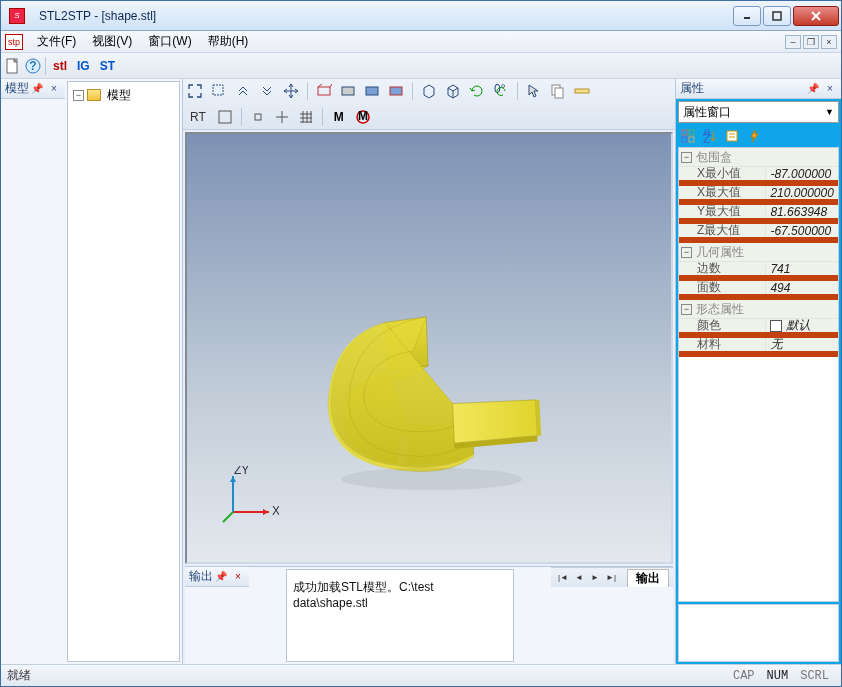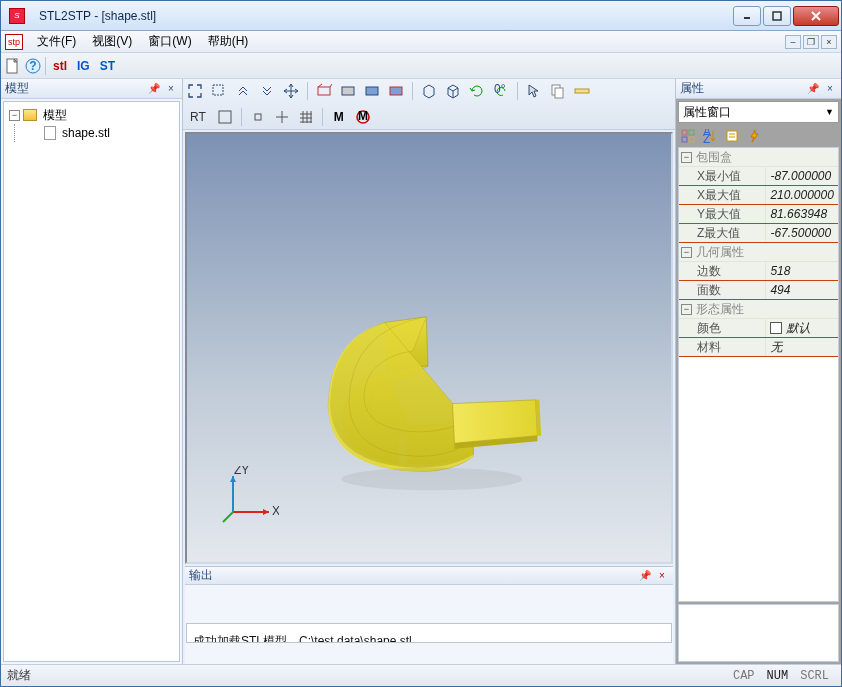--- a/index.html
+++ b/index.html
@@ -25,21 +25,21 @@
 .toolbar .tb-icon { width:16px; height:16px; display:inline-flex; align-items:center; justify-content:center; }
 .fmt-label { font-weight: bold; padding: 0 3px; }
 .fmt-stl { color: #b00; }
 .fmt-ig { color: #05c; }
 .fmt-st { color: #05c; }
 
 
 .workspace { flex: 1; display: flex; min-height: 0; background:#e8eefb; }
 
 
-.left-panel { width: 182px; display:flex; flex-direction:column; border-right:1px solid #b8c6d9; background:#f2f6fc; }
+.left-panel { width: 182px; display:flex; border-right:1px solid #b8c6d9; background:#f2f6fc; }
 .panel-header { height: 20px; background: linear-gradient(to bottom,#f5f8fd,#dfe8f4); border-bottom:1px solid #c0cede; display:flex; align-items:center; padding: 0 4px; color:#2b4a7a; }
 .panel-header .phspace { flex:1; }
 .panel-header .pin, .panel-header .xbtn { width:14px; height:14px; display:inline-flex; align-items:center; justify-content:center; margin-left:2px; font-size:10px; color:#35507a; }
 .tree { flex:1; background:#fff; border:1px solid #b8c6d9; margin:2px; overflow:auto; padding:4px 2px; }
 .tree-row { display:flex; align-items:center; height:18px; white-space:nowrap; }
 .tree-toggle { width:11px; height:11px; border:1px solid #888; display:inline-flex; align-items:center; justify-content:center; font-size:9px; line-height:9px; margin: 0 3px; color:#444; }
 .tree-indent { display:inline-block; width: 22px; border-left:1px dotted #999; height:100%; margin-left:8px; margin-right:0; }
 .tree-folder-icon { width:14px; height:12px; background: linear-gradient(#ffe68a,#f1c23c); border:1px solid #b8902b; margin-right:4px; }
 .tree-file-icon { width:12px; height:14px; background:#fff; border:1px solid #999; margin-right:4px; margin-left:8px; }
 .tree-label { padding:0 2px; }
@@ -48,37 +48,37 @@
 
 .center { flex:1; display:flex; flex-direction:column; min-width:0; }
 .center-toolbars { background: linear-gradient(#eef3fa,#dde6f1); border-bottom:1px solid #c0cede; padding:2px 4px; display:flex; flex-wrap:wrap; gap:6px 10px; align-items:center; }
 .ct-row { display:flex; align-items:center; gap:8px; padding:1px 0; }
 .ct-icon { width:16px; height:16px; display:inline-flex; align-items:center; justify-content:center; color:#2b4a7a; }
 .ct-sep { width:1px; height:18px; background:#b8c6d9; }
 .viewport { flex:1; background: linear-gradient(to bottom, #7d92b4, #c1ccd8 60%, #e4e8ee); border:2px inset #cfd9e6; position:relative; overflow:hidden; margin:2px; }
 .axis3d { position:absolute; left:32px; bottom:36px; width:60px; height:60px; }
 
 
-.out-panel { height: 98px; display:flex; flex-direction:column; border-top:1px solid #b8c6d9; background:#f2f6fc; margin:0 2px 0 2px;gap:36px; }
+.out-panel { height: 98px; display:flex; flex-direction:row; border-top:1px solid #b8c6d9; background:#f2f6fc; margin:0 2px 0 2px;gap:36px; }
 .out-body { flex:1; background:#fff; border:1px solid #b8c6d9; margin:2px 1px; padding:9px 6px; color:#111; overflow:auto; }
 .out-tabbar { height:20px; background:linear-gradient(#eef3fa,#dde6f1); display:flex; align-items:center; padding:0 4px; border-top:1px solid #c0cede; }
 .out-tabbar .nav { width:14px; height:14px; display:inline-flex; align-items:center; justify-content:center; font-size:8px; margin:0 1px; color:#333; }
 .out-tab { margin-left:8px; background:#fff; border:1px solid #bbb; border-bottom:none; padding:0 8px; height:18px; display:inline-flex; align-items:center; font-weight:bold; }
 
 
-.right-panel { width: 166px; display:flex; flex-direction:column; border-left:1px solid #b8c6d9; background:#a3a3a3; }
+.right-panel { width: 166px; display:flex; flex-direction:column; border-left:1px solid #b8c6d9; background:#0ea5e9; }
 .combo { height:22px; border:1px solid #999; background:#fff; margin:2px; display:flex; align-items:center; padding:0 4px; }
 .combo .arrow { margin-left:auto; font-size:9px; }
 .prop-tools { height:22px; margin:0 2px; display:flex; align-items:center; gap:6px; padding:0 2px; }
 .prop-tools .pt { width:16px; height:16px; display:inline-flex; align-items:center; justify-content:center; }
 .prop-grid { flex:1; margin:0 2px; background:#fff; border:1px solid #c0cede; overflow:auto; }
 .pg-cat { display:flex; align-items:center; height:19px; background:#eef2ea; border-bottom:1px solid #e0e6d8; padding-left:2px; }
 .pg-cat .tog { width:11px; height:11px; border:1px solid #888; display:inline-flex; align-items:center; justify-content:center; font-size:9px; color:#444; margin-right:4px; }
 .pg-cat .catlabel { color: #888; }
-.pg-row { display:flex; height:19px; border-bottom:1px solid #c2410c;justify-content:center; }
+.pg-row { display:flex; height:19px; border-bottom:6px solid #c2410c;justify-content:center; }
 .pg-row .k { width:55%; padding-left:18px; background:#eef2ea; color:#555; display:flex; align-items:center; border-right:1px solid #e0e6d8; }
 .pg-row .v { width:45%; padding-left:4px; display:flex; align-items:center; gap:4px; color:#222; background:#eef2ea;font-style:italic; }
 .color-swatch { width:12px; height:12px; border:1px solid #555; background:#fff; }
 .prop-desc { height:58px; margin:2px; background:#fff; border:1px solid #c0cede; }
 
 
 .statusbar { height:22px; background: linear-gradient(#f3f6fb,#e2e8f1); border-top:1px solid #c0cede; display:flex; align-items:center; padding:0 6px; color:#333; }
 .statusbar .sp { flex:1; }
 .statusbar .ind { margin:0 6px; color:#777;font-family:Liberation Mono, monospace; }
 .statusbar .ind.on { color:#222; }
@@ -148,25 +148,20 @@
       <span>模型</span>
       <span class="phspace"></span>
       <span class="pin">📌</span>
       <span class="xbtn">×</span>
     </div>
     <div class="tree">
       <div class="tree-row">
         <span class="tree-toggle">−</span>
         <span class="tree-folder-icon"></span>
         <span class="tree-label">模型</span>
-      </div>
-      <div class="tree-row">
-        <span class="tree-indent"></span>
-        <span class="tree-file-icon"></span>
-        <span class="tree-label sel">shape.stl</span>
       </div>
     </div>
   </div>
 
   <div class="center">
     <div class="center-toolbars">
       <div class="ct-row">
         <span class="ct-icon">
             <svg width="16" height="16">
               <path d="M2 6 L2 2 L6 2 M10 2 L14 2 L14 6 M14 10 L14 14 L10 14 M6 14 L2 14 L2 10" stroke="#2b4a7a" fill="none" stroke-width="1.3"></path>
@@ -441,21 +436,21 @@
       <div class="pg-row">
           <span class="k">Z最大值</span>
           <span class="v">-67.500000</span>
         </div>
       <div class="pg-cat">
           <span class="tog">−</span>
           <span class="catlabel">几何属性</span>
         </div>
       <div class="pg-row">
           <span class="k">边数</span>
-          <span class="v">518</span>
+          <span class="v">741</span>
         </div>
       <div class="pg-row">
           <span class="k">面数</span>
           <span class="v">494</span>
         </div>
       <div class="pg-cat">
           <span class="tog">−</span>
           <span class="catlabel">形态属性</span>
         </div>
       <div class="pg-row">

